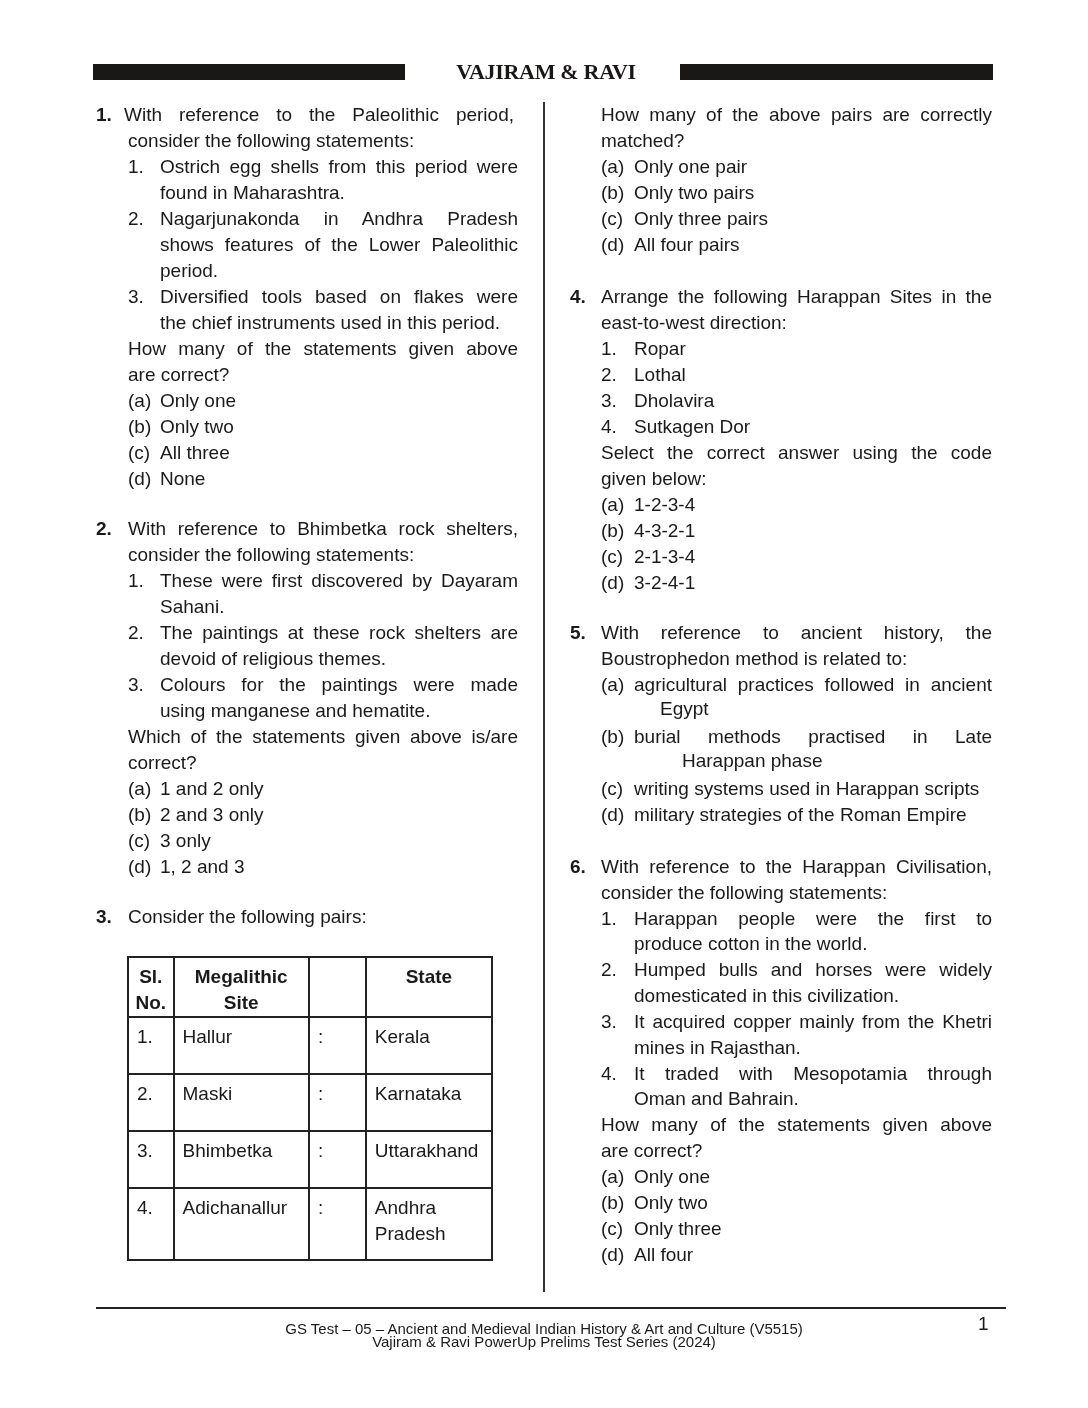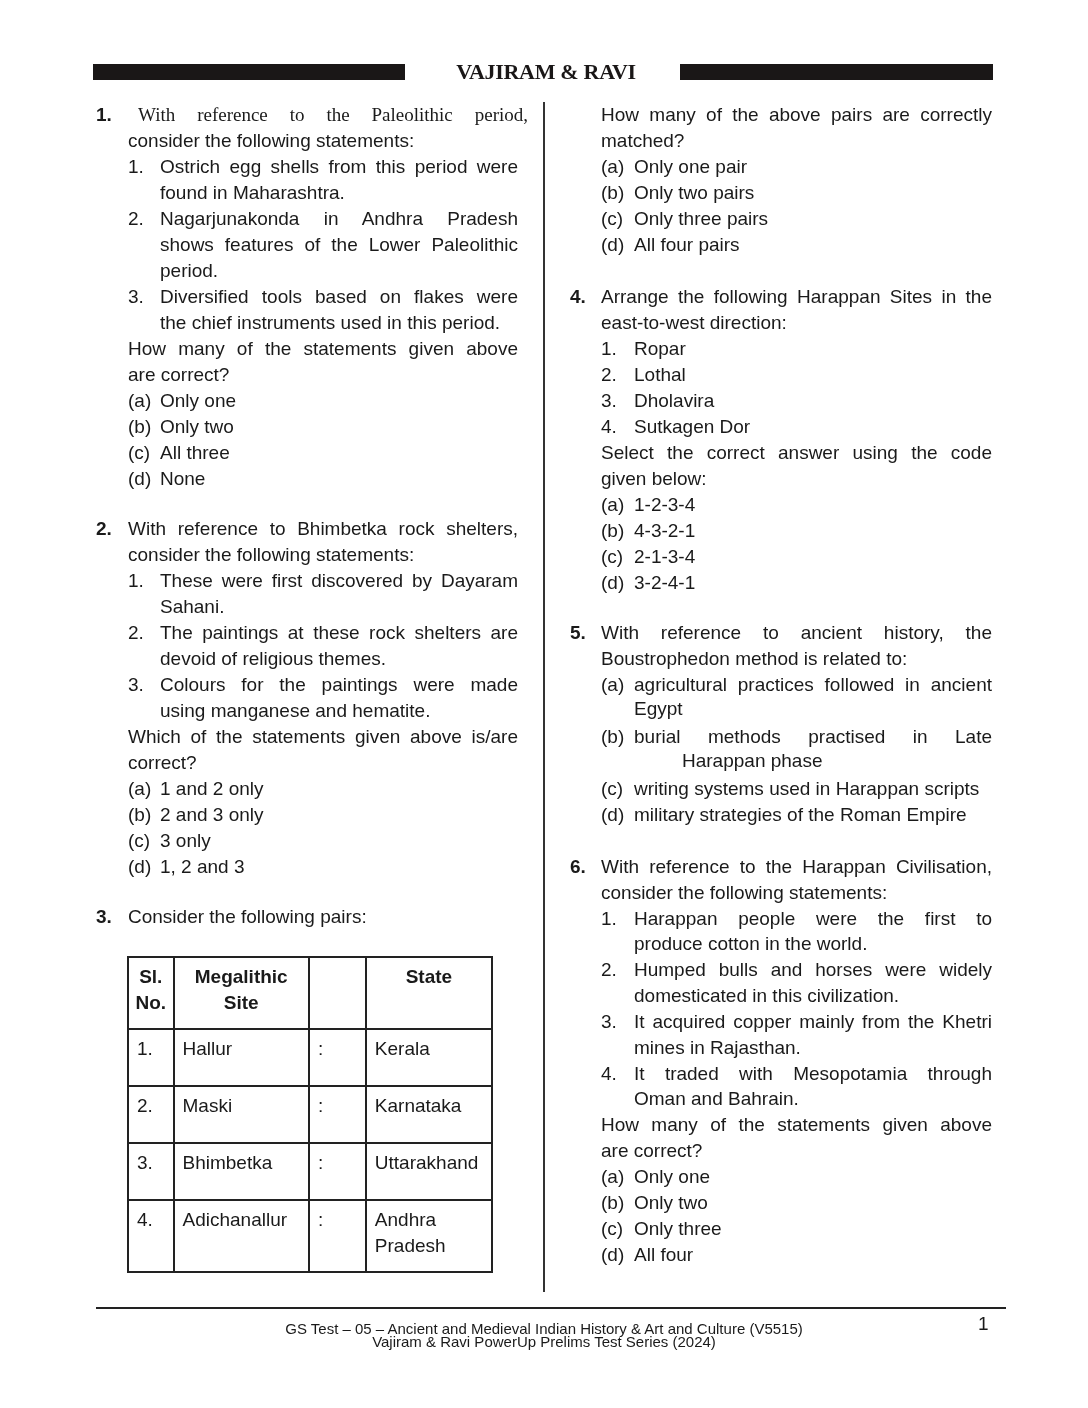--- a/index.html
+++ b/index.html
@@ -23,21 +23,21 @@
 <body>
 
 <div class="bar" style="left:93px;width:312px;"></div>
 <div class="brand">VAJIRAM &amp; RAVI</div>
 <div class="bar" style="left:680px;width:313px;"></div>
 
 <div class="col-divider"></div>
 
 <div>
   <div class="qnum" style="left:96px;top:102px;">1.</div>
-  <div class="line just" style="left:138px;top:102px;width:390px;font-family:Liberation Serif, serif;">With reference to the Paleolithic period,</div>
+  <div class="line just" style="left:124px;top:102px;width:390px;">With reference to the Paleolithic period,</div>
   <div class="line" style="left:128px;top:128px;">consider the following statements:</div>
 
   <div class="line" style="left:128px;top:154px;">1.</div>
   <div class="line just" style="left:160px;top:154px;width:358px;">Ostrich egg shells from this period were</div>
   <div class="line" style="left:160px;top:180px;">found in Maharashtra.</div>
 
   <div class="line" style="left:128px;top:206px;">2.</div>
   <div class="line just" style="left:160px;top:206px;width:358px;">Nagarjunakonda in Andhra Pradesh</div>
   <div class="line just" style="left:160px;top:232px;width:358px;">shows features of the Lower Paleolithic</div>
   <div class="line" style="left:160px;top:258px;">period.</div>
@@ -88,21 +88,21 @@
   <div class="line" style="left:128px;top:854px;">(d)</div>
   <div class="line" style="left:160px;top:854px;">1, 2 and 3</div>
 </div>
 
 <div>
   <div class="qnum" style="left:96px;top:904px;">3.</div>
   <div class="line" style="left:128px;top:904px;">Consider the following pairs:</div>
 
   <table class="pairs">
     <tbody>
-        <tr style="height:72px;margin-top:40px;">
+        <tr style="height:60px;margin-top:40px;">
       <th style="width:34px;padding-left:4px;padding-right:4px;">Sl. No.</th>
       <th style="width:113px;">Megalithic Site</th>
       <th style="width:37px;"></th>
       <th>State</th>
     </tr>
     <tr style="height:57px;">
       <td>1.</td>
       <td>Hallur</td>
       <td>:</td>
       <td>Kerala</td>
@@ -170,21 +170,21 @@
   <div class="line" style="left:634px;top:570px;">3-2-4-1</div>
 </div>
 
 <div>
   <div class="qnum" style="left:570px;top:620px;">5.</div>
   <div class="line just" style="left:601px;top:620px;width:391px;">With reference to ancient history, the</div>
   <div class="line" style="left:601px;top:646px;">Boustrophedon method is related to:</div>
 
   <div class="line" style="left:601px;top:672px;">(a)</div>
   <div class="line just" style="left:634px;top:672px;width:358px;">agricultural practices followed in ancient</div>
-  <div class="line" style="left:634px;top:696px;">Egypt</div>
+  <div class="line" style="left:660px;top:696px;">Egypt</div>
 
   <div class="line" style="left:601px;top:724px;">(b)</div>
   <div class="line just" style="left:634px;top:724px;width:358px;">burial methods practised in Late</div>
   <div class="line" style="left:634px;top:748px;margin-left:48px;">Harappan phase</div>
 
   <div class="line" style="left:601px;top:776px;">(c)</div>
   <div class="line" style="left:634px;top:776px;">writing systems used in Harappan scripts</div>
 
   <div class="line" style="left:601px;top:802px;">(d)</div>
   <div class="line" style="left:634px;top:802px;">military strategies of the Roman Empire</div>

